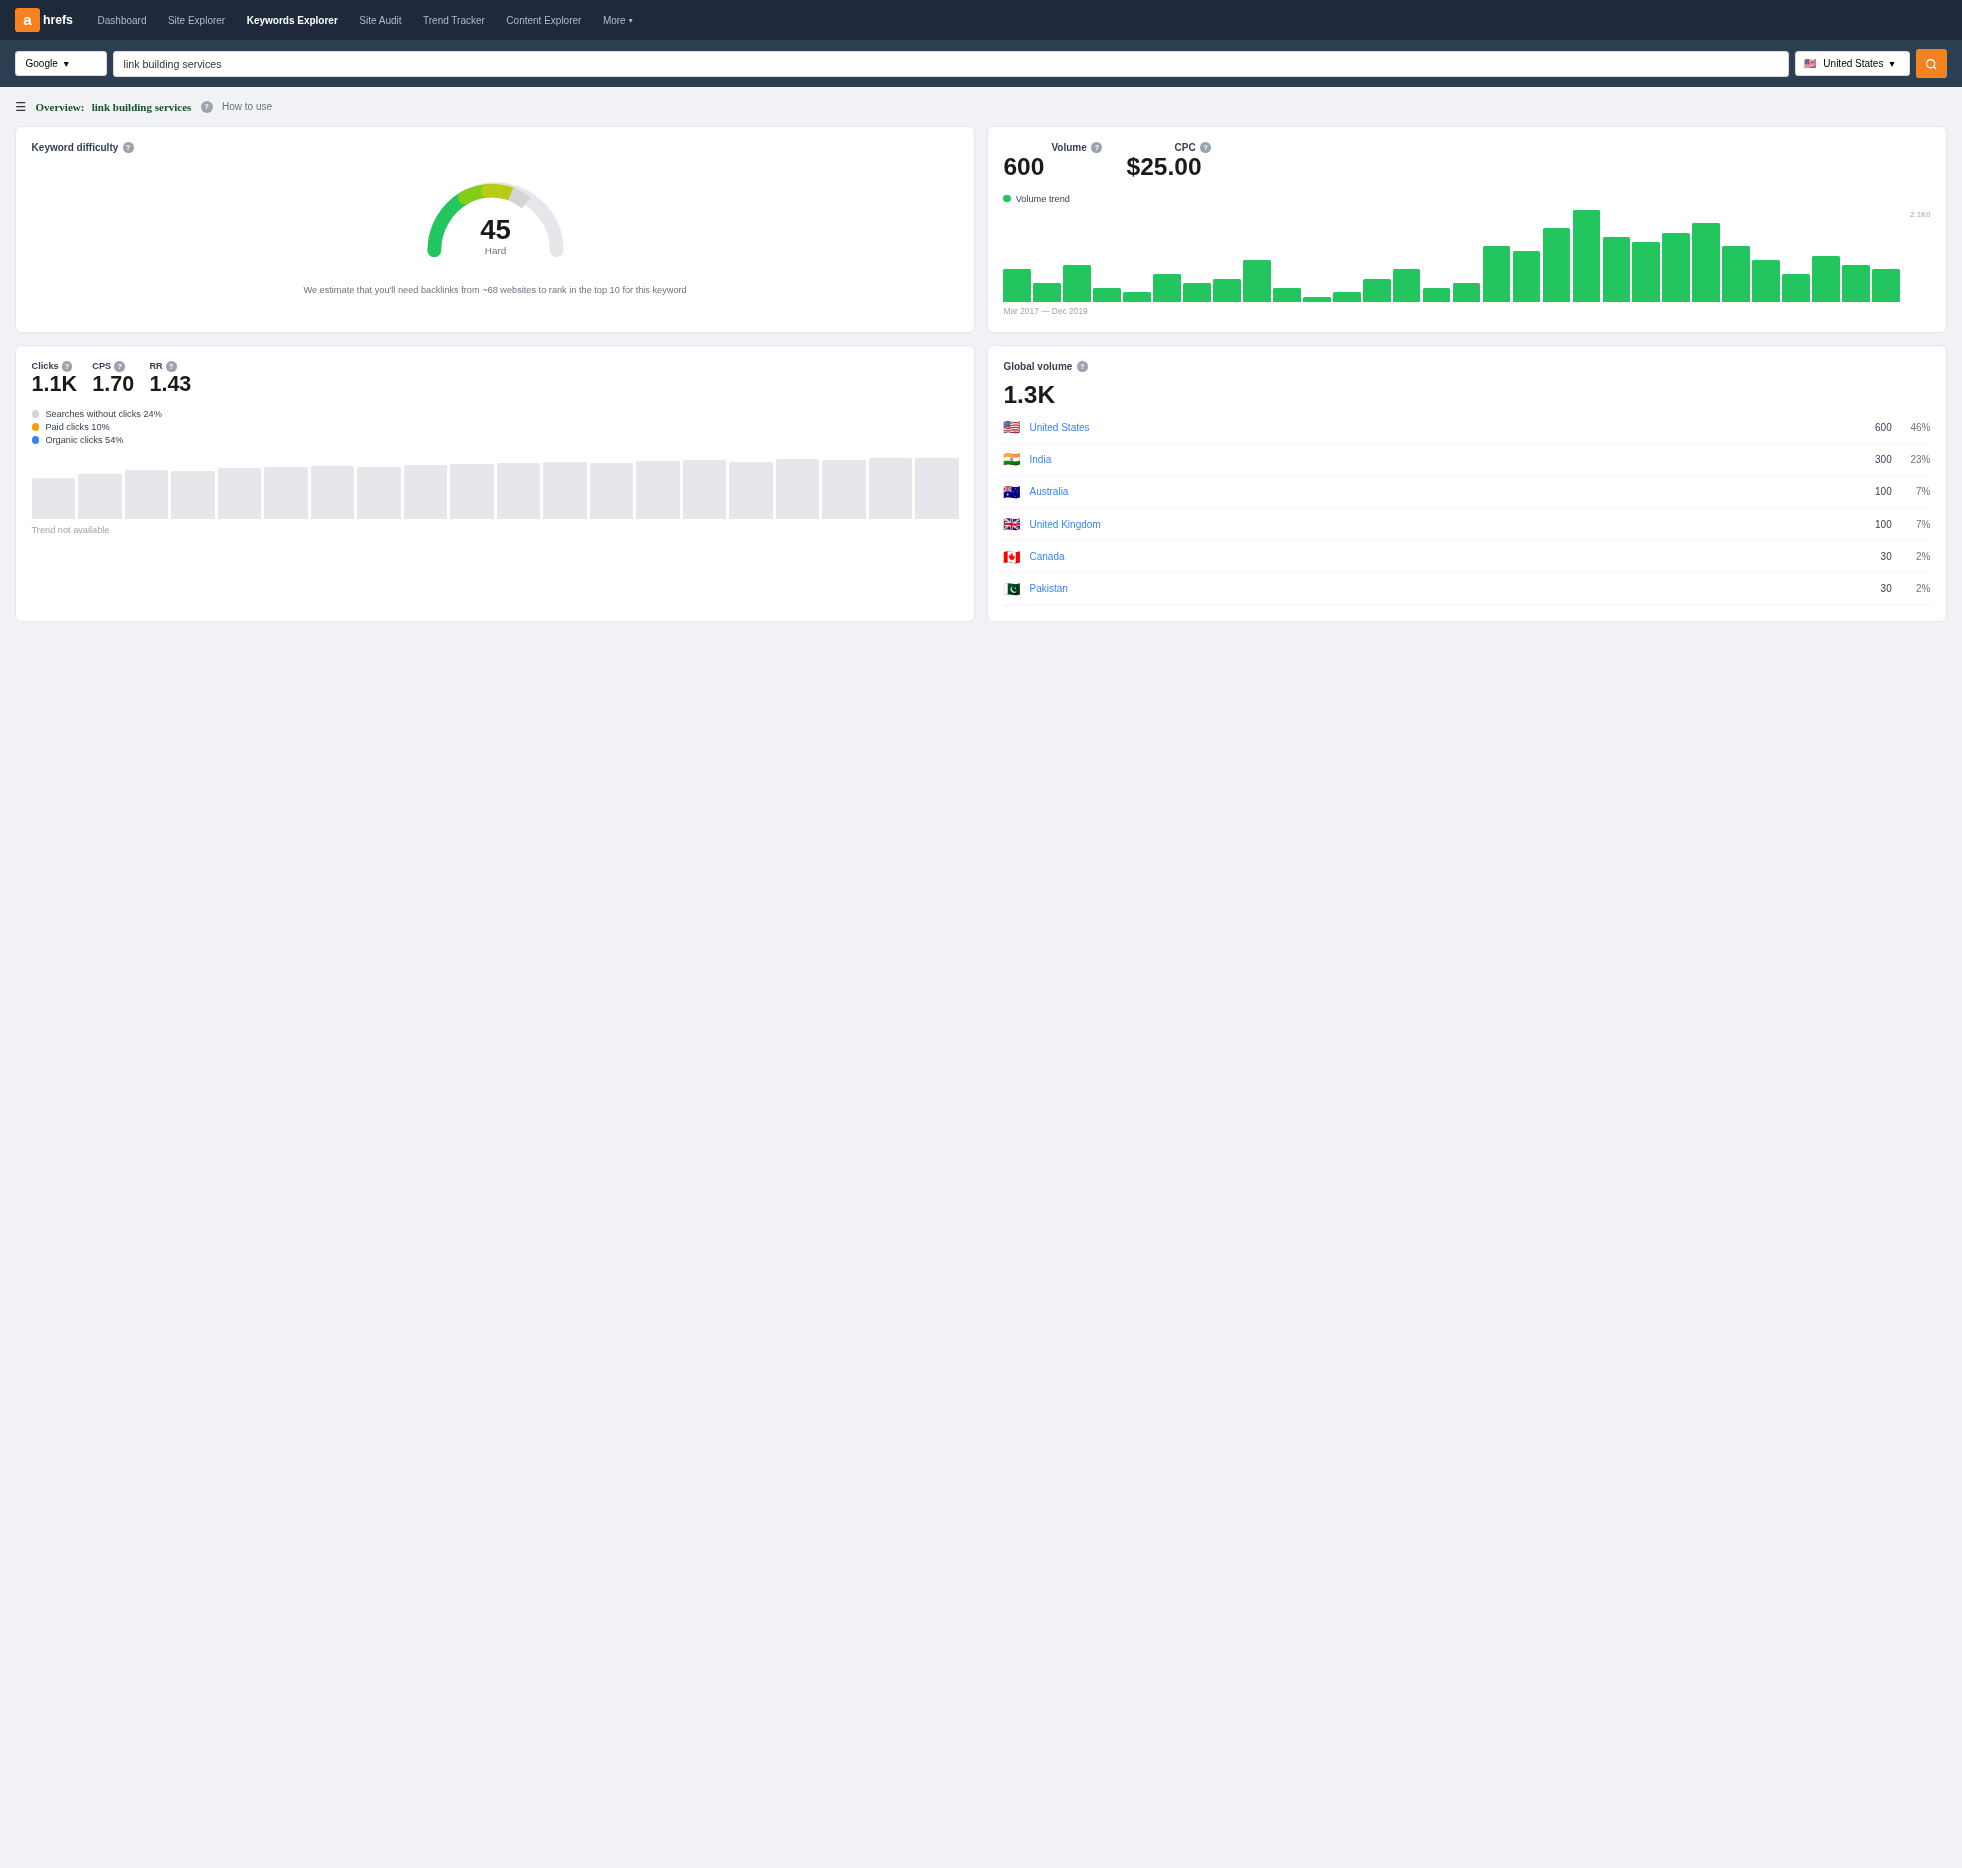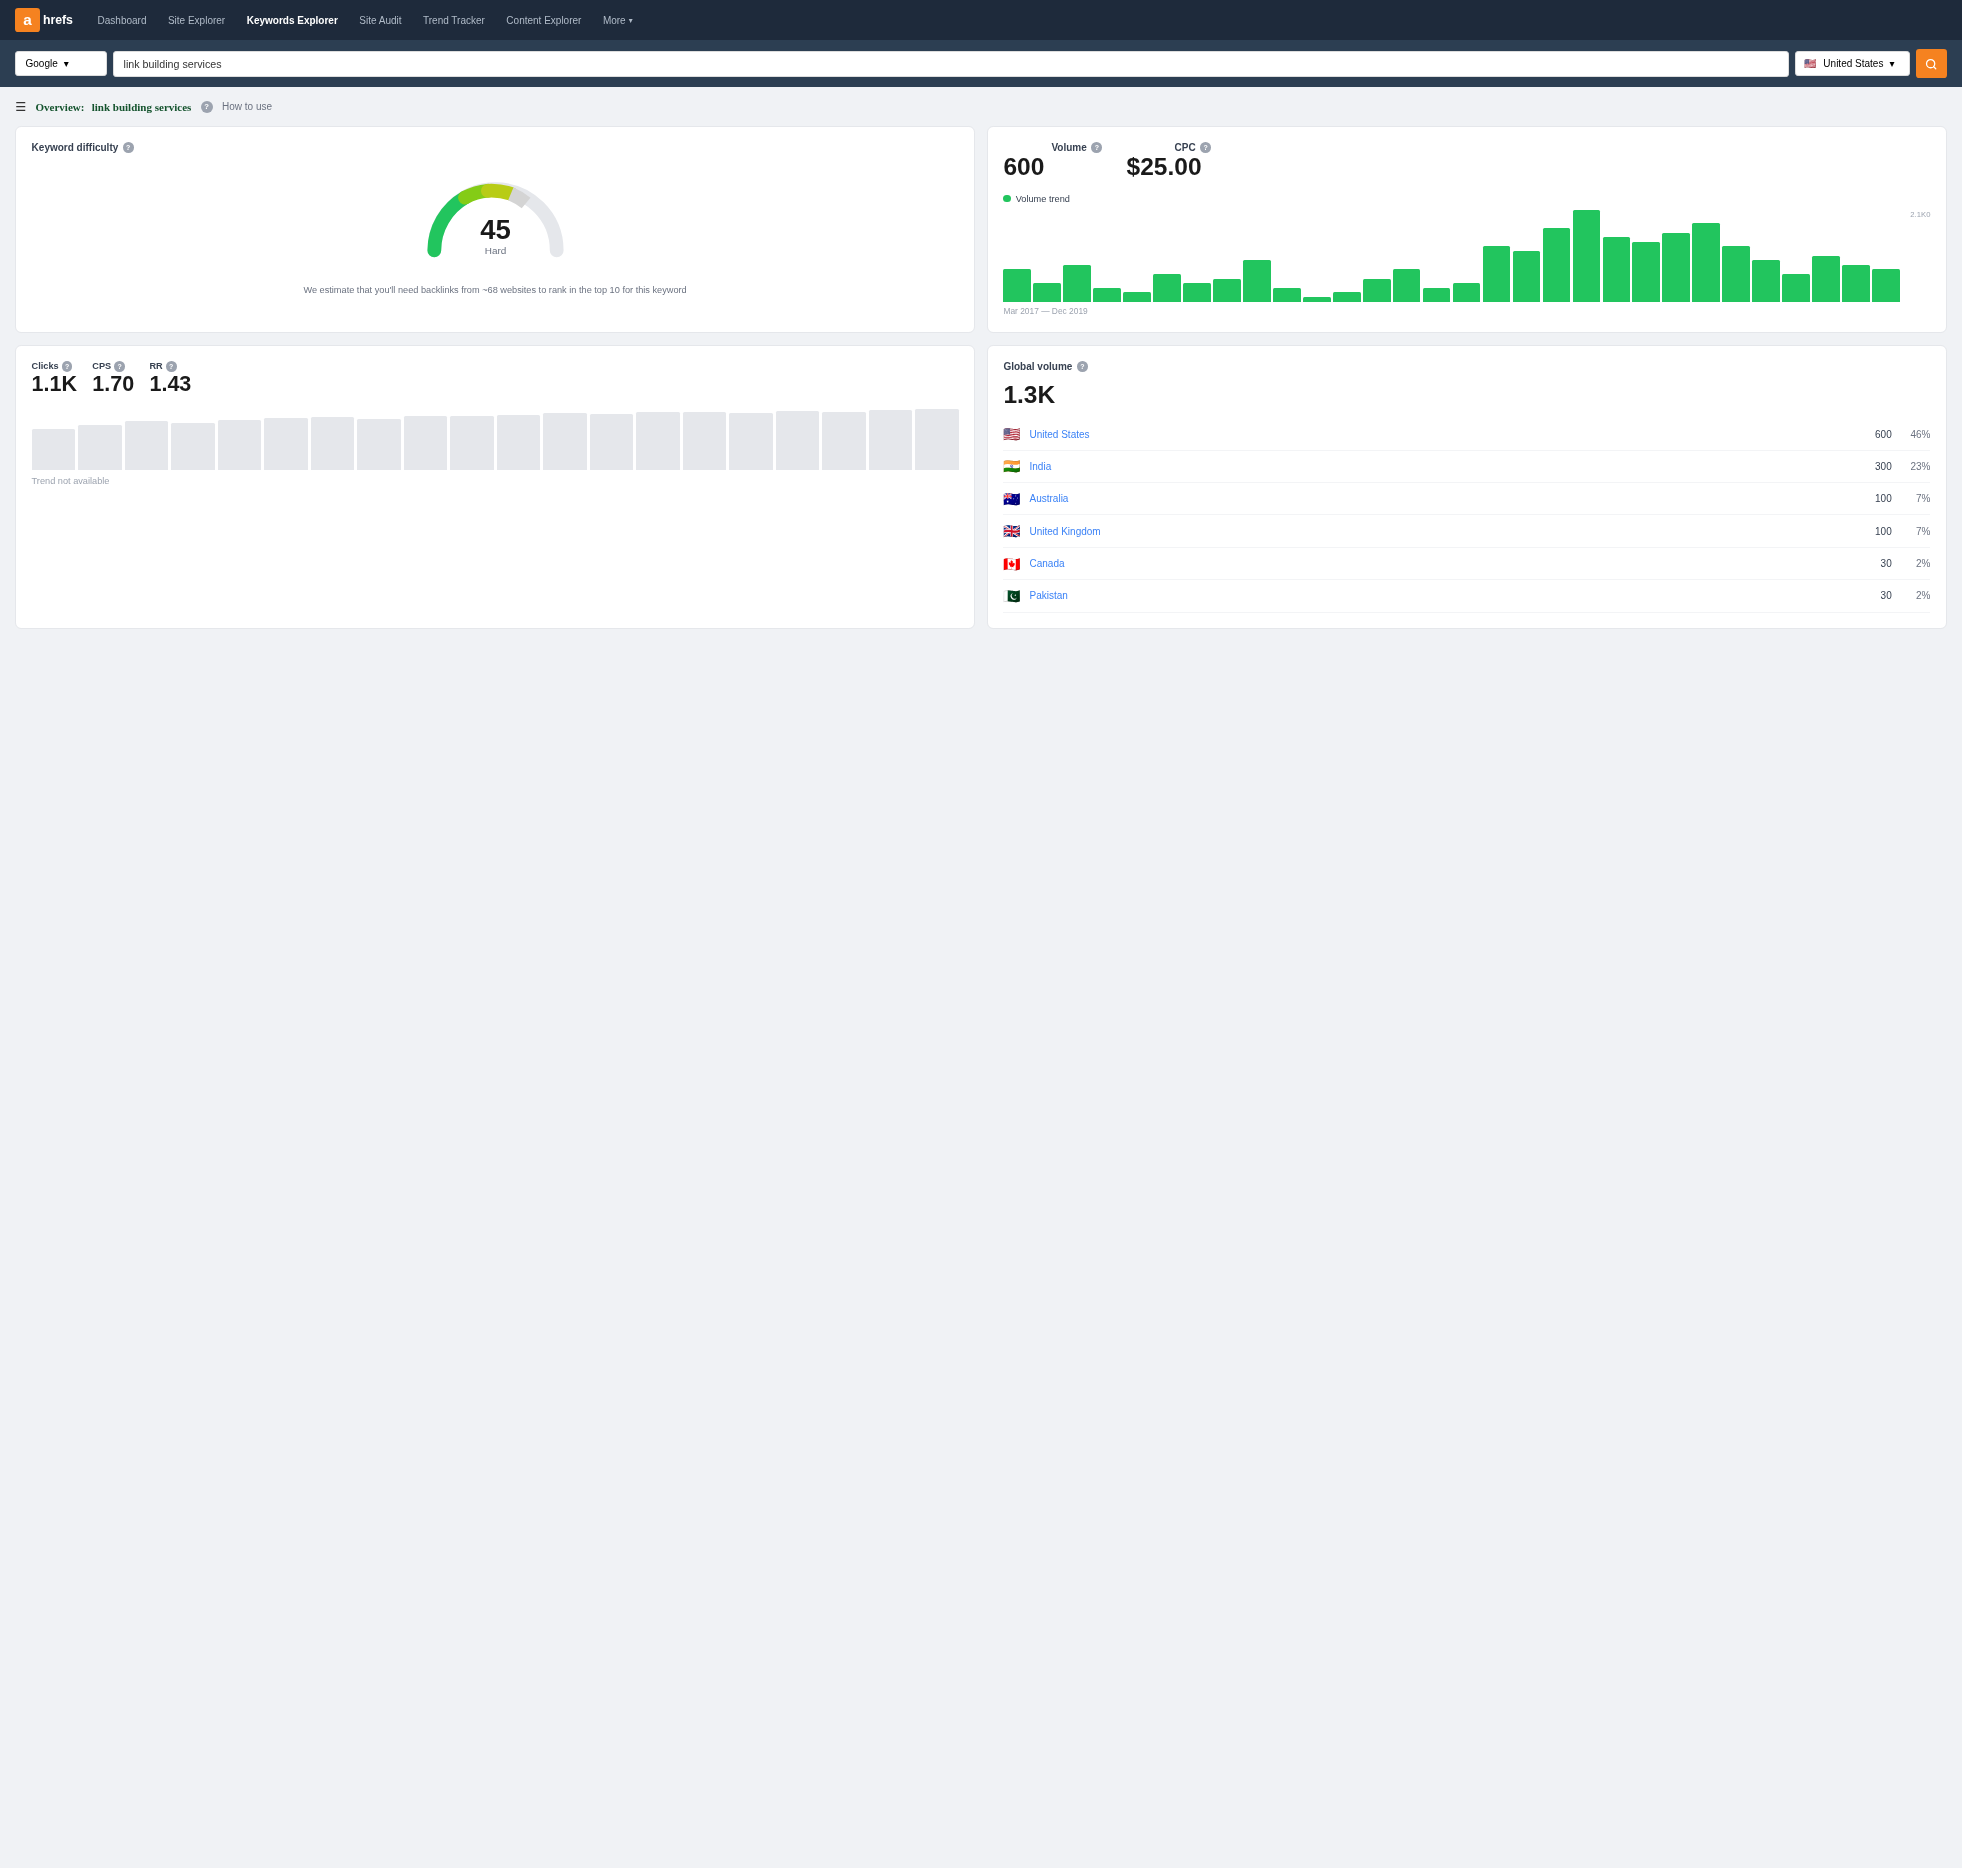--- a/index.html
+++ b/index.html
@@ -234,21 +234,21 @@
       background: #e5e7eb;
       border-radius: 1.5px 1.5px 0 0;
       flex: 1;
     }
     .trend-not-available {
       font-size: 9.2px; color: #9ca3af; margin-top: 6.1px;
     }
 
     
     .global-volume-value {
-      font-size: 24.5px; font-weight: 700; color: #1a1a1a; margin-bottom: 9px;
+      font-size: 24.5px; font-weight: 700; color: #1a1a1a; margin-bottom: 2px;
     }
     .country-row {
       display: flex;
       align-items: center;
       padding: 7.7px 0;
       border-bottom: 0.8px solid #f3f4f6;
       gap: 7.7px;
     }
     .country-flag { font-size: 14px; min-width: 18.4px; }
     .country-name { color: #3b82f6; font-size: 10px; flex: 1; cursor: pointer; }
@@ -415,20 +415,34 @@
           <div class="metric-value">1.70</div>
         </div>
         <div class="metric-item">
           <div class="metric-label">
             <span>RR</span>
             <span class="info-icon">?</span>
           </div>
           <div class="metric-value">1.43</div>
         </div>
       </div>
+      <div class="legend-list" id="legend-list">
+          <div class="legend-item">
+            <div class="legend-dot" style="background: rgb(209, 213, 219);"></div>
+            <span>Searches without clicks 24%</span>
+          </div>
+          <div class="legend-item">
+            <div class="legend-dot" style="background: rgb(245, 158, 11);"></div>
+            <span>Paid clicks 10%</span>
+          </div>
+          <div class="legend-item">
+            <div class="legend-dot" style="background: rgb(59, 130, 246);"></div>
+            <span>Organic clicks 54%</span>
+          </div>
+        </div>
       <div class="grey-bar-chart" id="clicks-bar-chart" style="height:61px;">
           <div class="grey-bar" style="height: 66.6667%; flex: 1 1 0%;"></div>
           <div class="grey-bar" style="height: 73.3333%; flex: 1 1 0%;"></div>
           <div class="grey-bar" style="height: 80%; flex: 1 1 0%;"></div>
           <div class="grey-bar" style="height: 77.3333%; flex: 1 1 0%;"></div>
           <div class="grey-bar" style="height: 82.6667%; flex: 1 1 0%;"></div>
           <div class="grey-bar" style="height: 85.3333%; flex: 1 1 0%;"></div>
           <div class="grey-bar" style="height: 86.6667%; flex: 1 1 0%;"></div>
           <div class="grey-bar" style="height: 84%; flex: 1 1 0%;"></div>
           <div class="grey-bar" style="height: 88%; flex: 1 1 0%;"></div>

